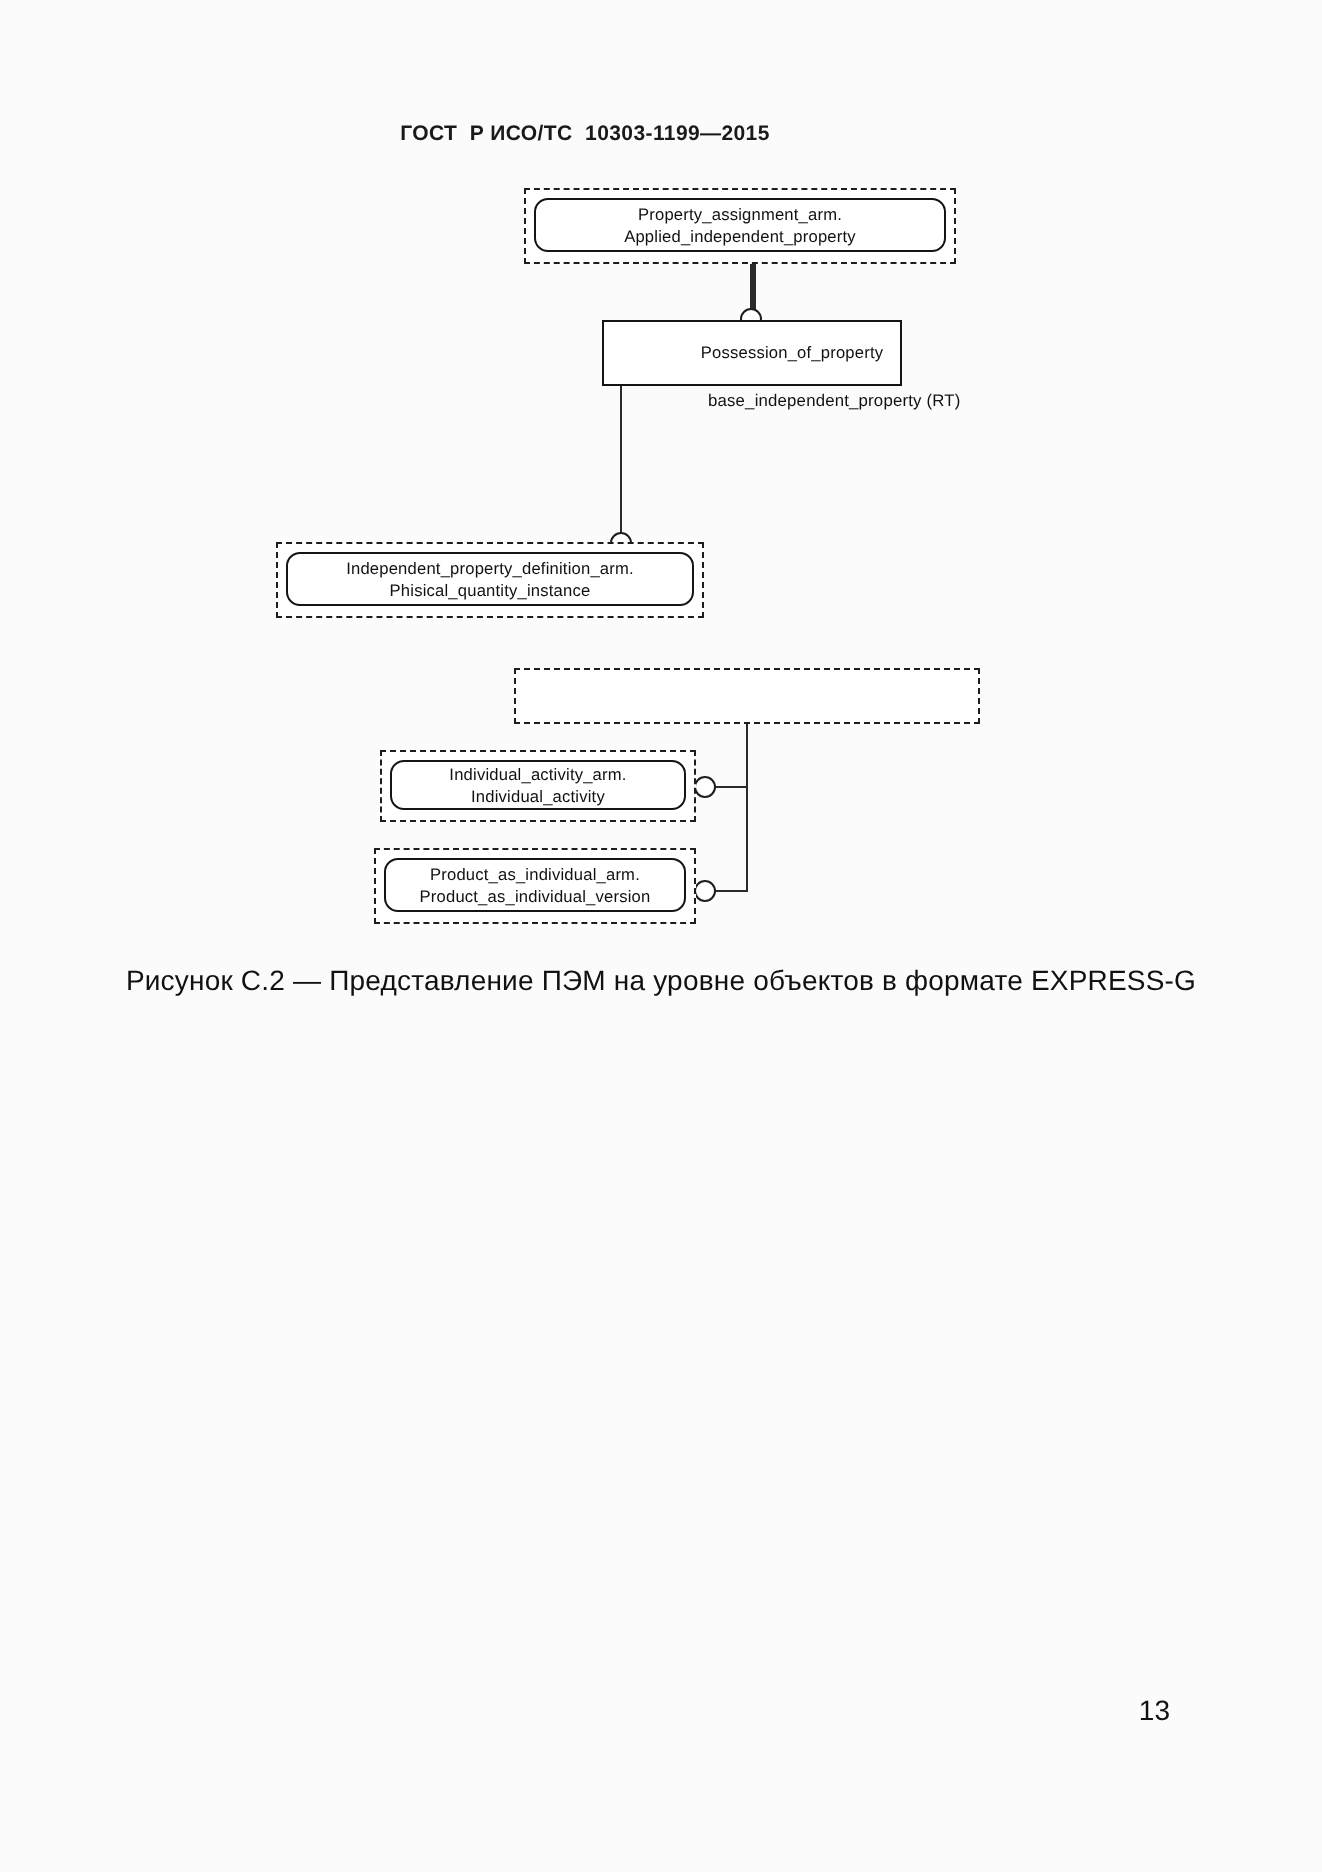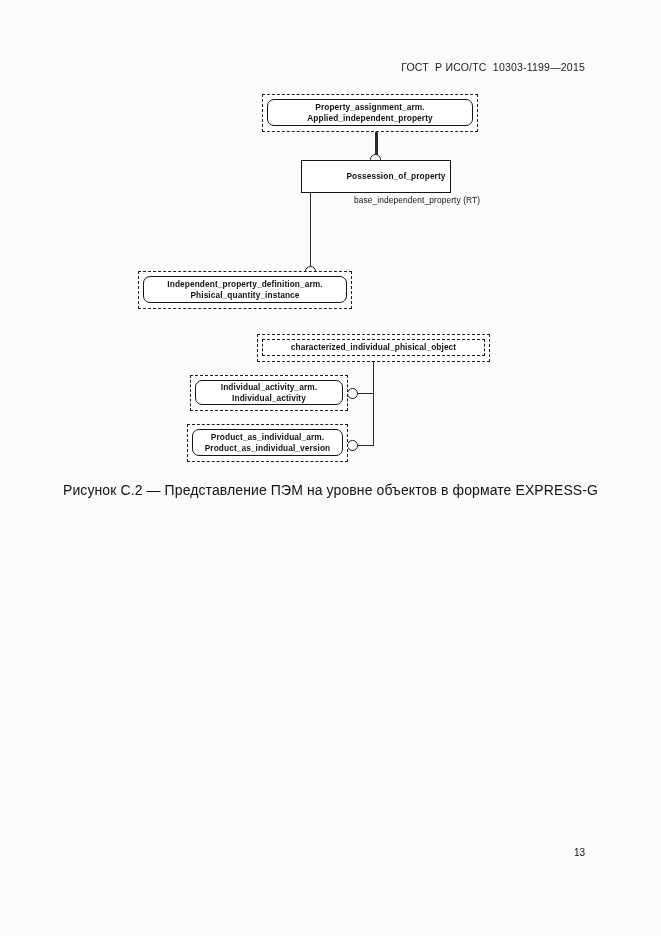--- a/index.html
+++ b/index.html
@@ -19,23 +19,23 @@
     position: absolute;
     inset: 0;
   }
 
   
   .doc-header {
     position: absolute;
     top: 61px;
     left: 0;
     right: 76px;
-    text-align: right;
+    text-align: center;
     font-size: 10.5px;
-    font-weight: normal;
+    font-weight: bold;
     letter-spacing: 0.2px;
     color: #1a1a1a;
     white-space: pre;
   }
 
   
   .figure {
     position: absolute;
     top: 0;
     left: 0;
@@ -68,21 +68,21 @@
     align-items: center;
     justify-content: center;
   }
   .node .inner.square {
     border-radius: 0;
     border-width: 1px;
     border-style: dashed;
   }
   .node .label {
     font-size: 8.3px;
-    font-weight: bold;
+    font-weight: normal;
     line-height: 11px;
     text-align: center;
     color: #111111;
     letter-spacing: 0.1px;
     white-space: pre-line;
     padding: 0 4px;
   }
 
   
   .node.plain .solid {
@@ -134,21 +134,21 @@
     line-height: 14px;
     letter-spacing: 0.1px;
   }
   .caption .line2 { display: block; }
 
   
   .page-number {
     position: absolute;
     top: 847px;
     right: 76px;
-    font-size: 10px;
+    font-size: 14px;
     color: #111111;
   }
 </style>
 </head>
 <body>
 
 <div class="page">
 
   <div class="doc-header">ГОСТ  Р ИСО/ТС  10303-1199—2015</div>
 
@@ -179,23 +179,20 @@
     <div class="node" style="left:138px; top:271px; width:214px; height:38px;">
       <div class="frame"></div>
       <div class="inner">
         <span class="label">Independent_property_definition_arm.
 Phisical_quantity_instance</span>
       </div>
     </div>
 
     <div class="node" style="left:257px; top:334px; width:233px; height:28px;">
       <div class="frame"></div>
-      <div class="inner square">
-        <span class="label">characterized_individual_phisical_object</span>
-      </div>
     </div>
 
     <div class="vline" style="left:373px; top:362px; width:1.2px; height:84px;"></div>
     <div class="hline" style="left:356px; top:393px; width:18px; height:1.2px;"></div>
     <div class="circle" style="left:347px; top:388px; width:11px; height:11px;"></div>
     <div class="hline" style="left:356px; top:445px; width:18px; height:1.2px;"></div>
     <div class="circle" style="left:347px; top:440px; width:11px; height:11px;"></div>
 
     <div class="node" style="left:187px; top:424px; width:161px; height:38px;">
       <div class="frame"></div>

